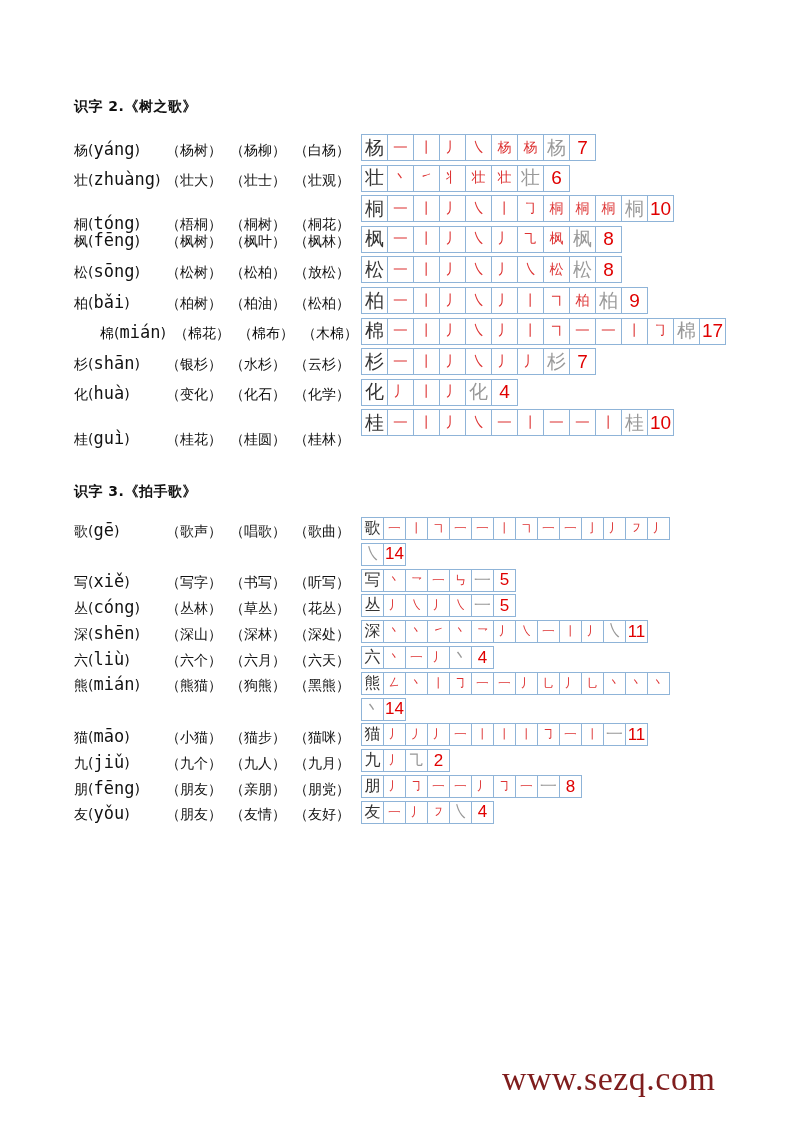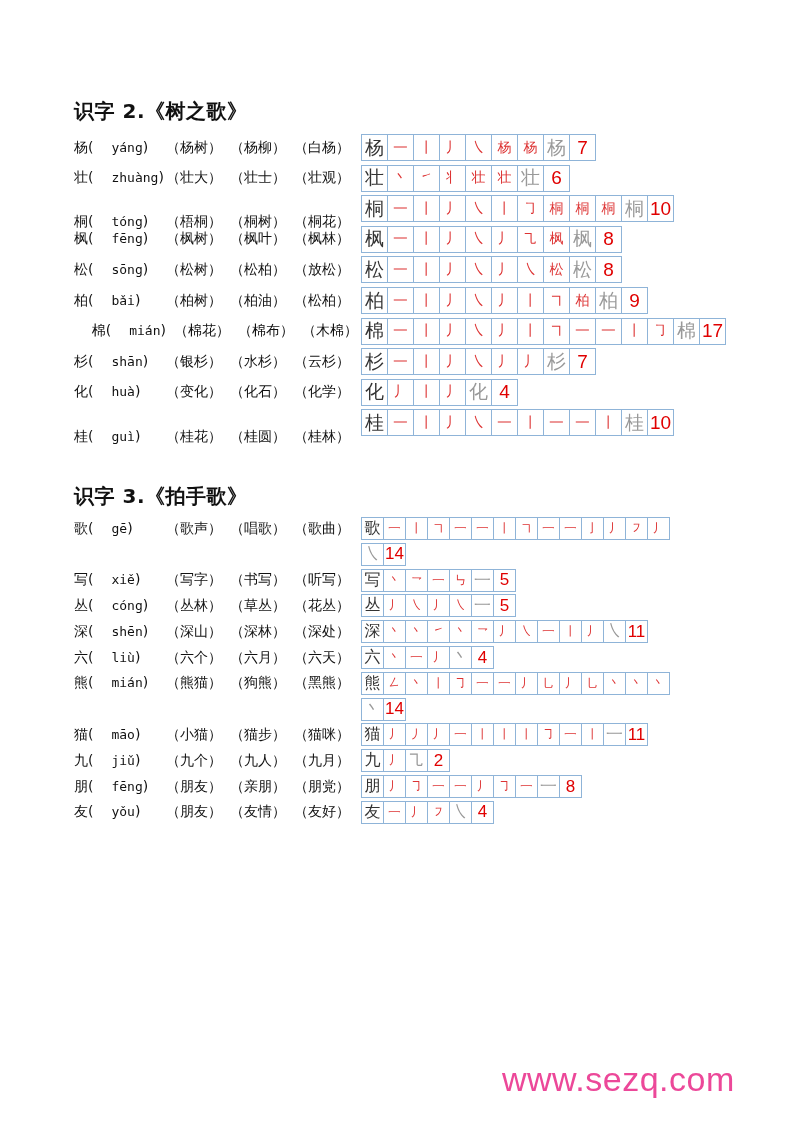--- a/index.html
+++ b/index.html
@@ -1,37 +1,37 @@
 <!DOCTYPE html>
 <html><head>
 <meta charset="utf-8">
 <style>
   html, body { margin: 0; padding: 0; background: #ffffff; }
   body { width: 800px; height: 1131px; position: relative; overflow: hidden;
          font-family: "DejaVu Sans", "Liberation Sans", sans-serif; color: #111; }
-  .section-title { position: absolute; left: 74px; font-size: 20px; font-weight: bold; letter-spacing: 0.5px; text-align: center; }
+  .section-title { position: absolute; left: 74px; font-size: 14px; font-weight: bold; letter-spacing: 0.5px; text-align: center; }
   .row-left { position: absolute; left: 74px; font-size: 14px; white-space: nowrap; }
   .row-left span { display: inline-block; }
   .char-py { width: 92px; }
-  .py { font-family: "DejaVu Sans Mono", "Liberation Mono", monospace; font-size: 13px; margin-left: 18px; }
+  .py { font-family: "DejaVu Sans Mono", "Liberation Mono", monospace; font-size: 17px; }
   .word { width: 64px; }
   .grid { position: absolute; left: 361px; display: flex; }
   .cell { box-sizing: border-box; border: 1px solid #8fb4d8; margin-right: -1px;
           display: flex; align-items: center; justify-content: center; background: #fff; }
   .s1 .cell { width: 27px; height: 27px; font-size: 19px; }
   .s2 .cell { width: 23px; height: 23px; font-size: 16px; }
   .cell.main { color: #333; }
   .cell.stroke { color: #d33; font-size: 12px; }
   .s1 .cell.stroke { font-size: 14px; }
   .cell.ghost { color: #999; }
   .cell.count { color: #e00000; font-family: "Liberation Sans", sans-serif; }
   .s1 .cell.count { font-size: 19px; }
   .s2 .cell.count { font-size: 17px; }
-  .watermark { position: absolute; left: 502px; top: 1060px; font-family: Liberation Sans, sans-serif;
-               font-size: 34px; color: #ec4899; letter-spacing: 0.5px; }
+  .watermark { position: absolute; left: 502px; top: 1060px; font-family: Liberation Serif, serif;
+               font-size: 34px; color: #7f1d1d; letter-spacing: 0.5px; }
 </style>
 </head>
 <body>
 
 <div id="page">
     <div class="section-title" style="top: 98px;">识字 2.《树之歌》</div>
     <div class="row-left" style="top: 138.5px;"><span class="char-py"><span>杨</span><span>( </span><span class="py">yáng</span><span>)</span></span><span class="word">（杨树）</span><span class="word">（杨柳）</span><span class="word">（白杨）</span></div>
     <div class="grid s1" style="top: 134px;">
       <div class="cell main">杨</div>
       <div class="cell stroke">㇐</div>

